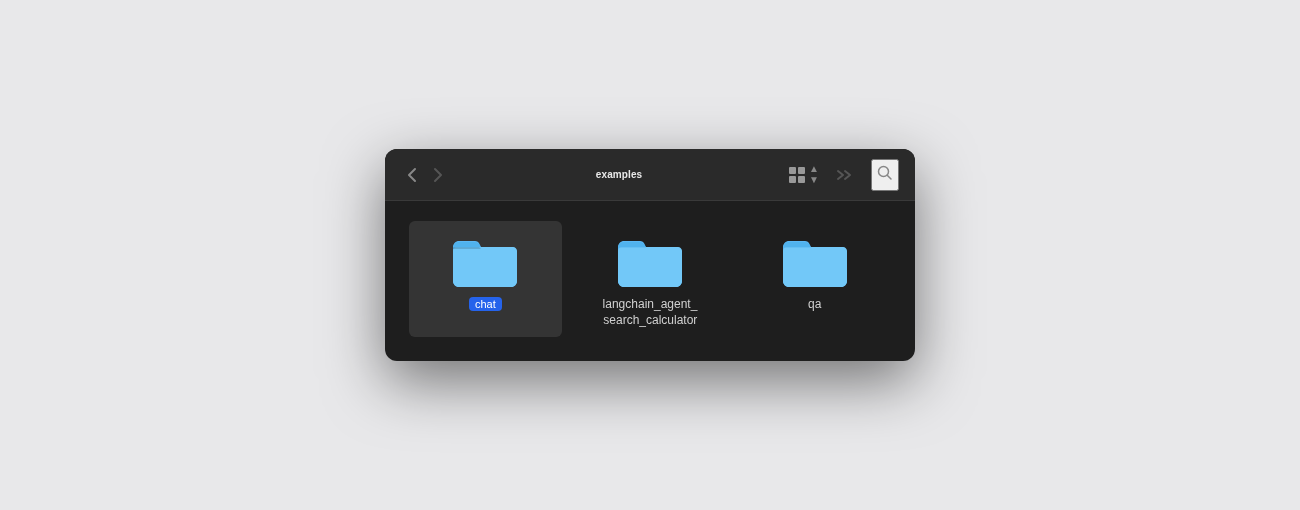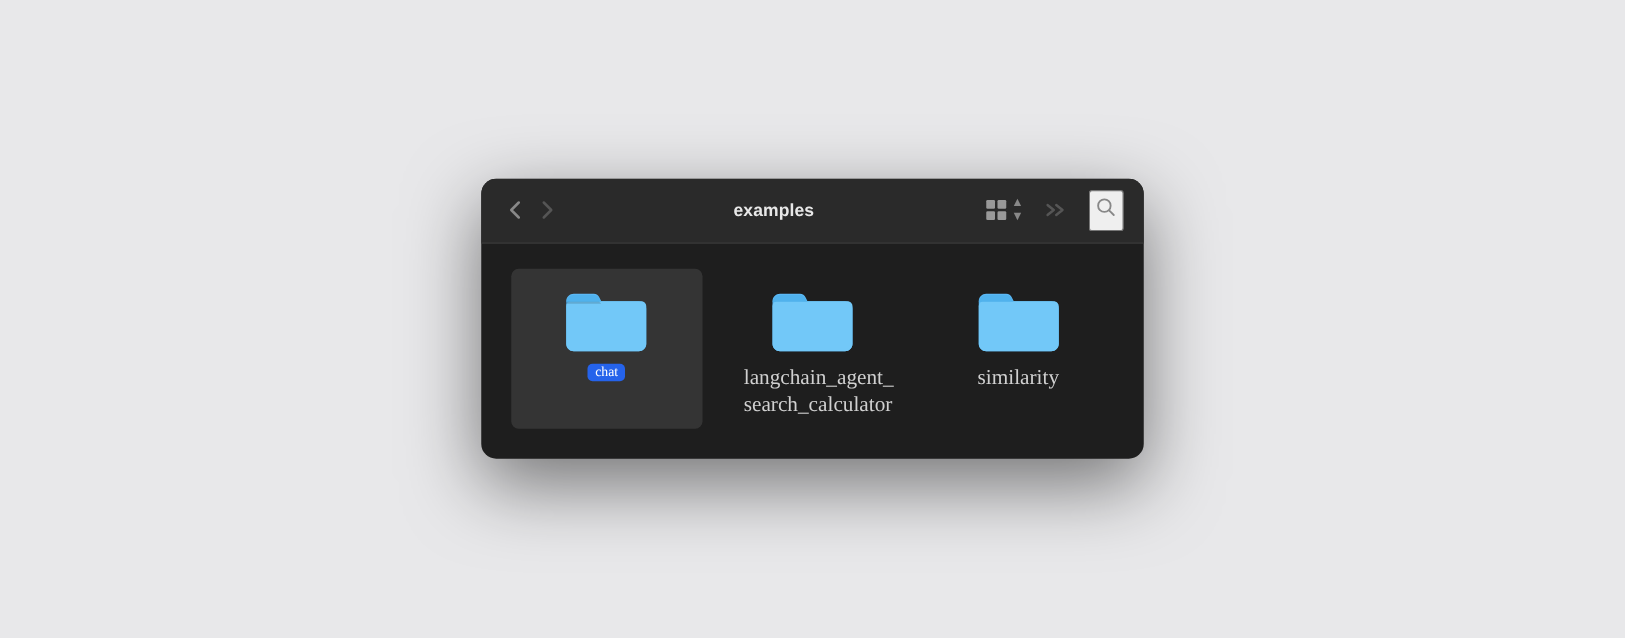--- a/index.html
+++ b/index.html
@@ -48,21 +48,21 @@
       border-radius: 4px;
       display: flex;
       align-items: center;
       line-height: 1;
     }
 
     .toolbar-title {
       flex: 1;
       text-align: center;
       color: #e8e8e8;
-      font-size: 14px;
+      font-size: 10px;
       font-weight: 600;
       letter-spacing: 0.1px;
     }
 
     .toolbar-right {
       display: flex;
       align-items: center;
       gap: 12px;
     }
 
@@ -102,43 +102,42 @@
     }
 
     .folder-item {
       display: flex;
       flex-direction: column;
       align-items: center;
       gap: 8px;
       padding: 8px;
       border-radius: 6px;
       cursor: pointer;
-      font-family: Liberation Serif, serif;
     }
 
     .folder-item.selected {
       background: rgba(255,255,255,0.1);
     }
 
     .folder-icon {
       width: 72px;
       height: 60px;
       position: relative;
     }
 
     
     .folder-icon svg {
       width: 72px;
       height: 60px;
     }
 
     .folder-label {
-      font-size: 17px;
+      font-size: 12px;
       color: #d0d0d0;
-      text-align: left;
+      text-align: right;
       line-height: 1.3;
       max-width: 110px;
     }
 
     .folder-label-selected {
       background: #2563eb;
       color: #fff;
       padding: 1px 6px;
       border-radius: 4px;
       font-size: 11px;
@@ -221,26 +220,26 @@
         <svg viewBox="0 0 72 60" fill="none" xmlns="http://www.w3.org/2000/svg">
           <path d="M4 18C4 14.686 6.686 12 10 12H26C28 12 29.8 13.2 30.5 15L32 18H62C65.314 18 68 20.686 68 24V52C68 55.314 65.314 58 62 58H10C6.686 58 4 55.314 4 52V18Z" fill="#5BB8F5"></path>
           <path d="M4 22C4 19.8 5.8 18 8 18H64C66.2 18 68 19.8 68 22V52C68 55.314 65.314 58 62 58H10C6.686 58 4 55.314 4 52V22Z" fill="#72C8F8"></path>
           <path d="M4 19C4 15.686 6.686 13 10 13H26C27.8 13 29.4 14 30.2 15.5L32 18.5H4V19Z" fill="#4AAEE8" opacity="0.6"></path>
         </svg>
       </div>
       <span class="folder-label">langchain_agent_<br>search_calculator</span>
     </div>
 
 
-
     <div class="folder-item">
       <div class="folder-icon">
         <svg viewBox="0 0 72 60" fill="none" xmlns="http://www.w3.org/2000/svg">
           <path d="M4 18C4 14.686 6.686 12 10 12H26C28 12 29.8 13.2 30.5 15L32 18H62C65.314 18 68 20.686 68 24V52C68 55.314 65.314 58 62 58H10C6.686 58 4 55.314 4 52V18Z" fill="#5BB8F5"></path>
           <path d="M4 22C4 19.8 5.8 18 8 18H64C66.2 18 68 19.8 68 22V52C68 55.314 65.314 58 62 58H10C6.686 58 4 55.314 4 52V22Z" fill="#72C8F8"></path>
           <path d="M4 19C4 15.686 6.686 13 10 13H26C27.8 13 29.4 14 30.2 15.5L32 18.5H4V19Z" fill="#4AAEE8" opacity="0.6"></path>
         </svg>
       </div>
-      <span class="folder-label">similarity</span>
-    </div>
+      <span class="folder-label">qa</span>
+    </div>
+
 
   </div>
 </div>
 
 </body></html>

